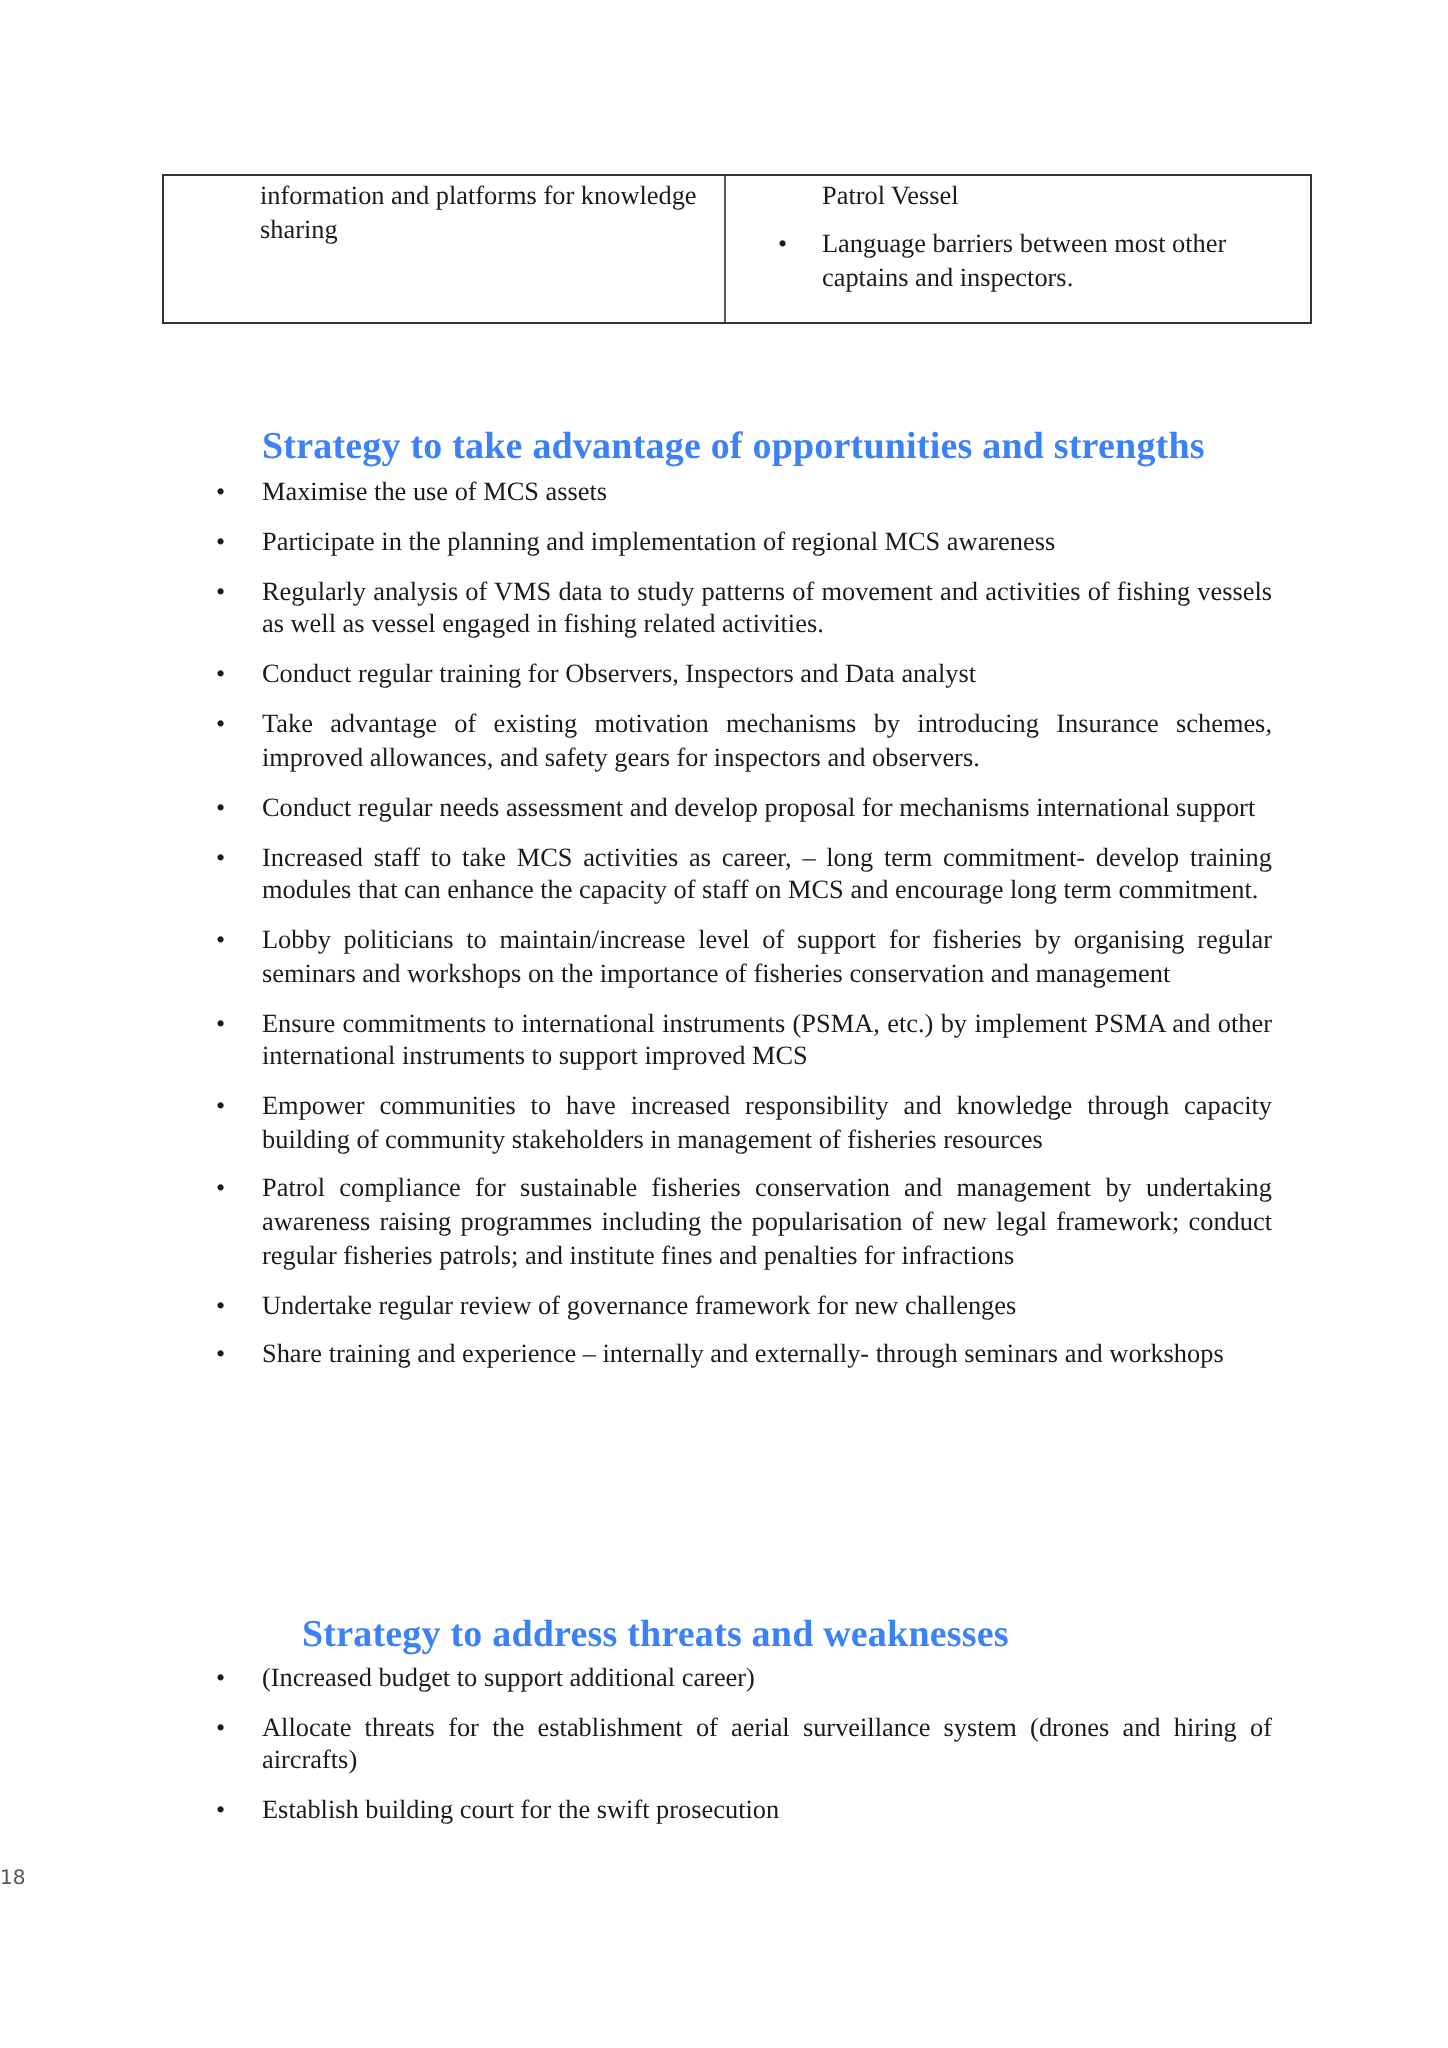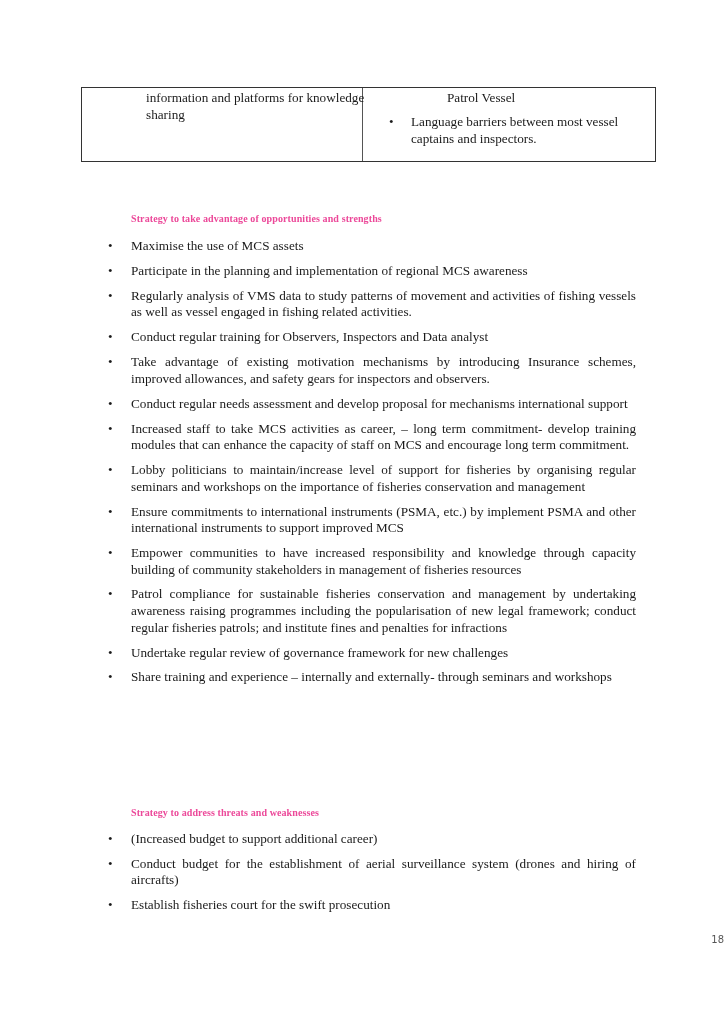--- a/index.html
+++ b/index.html
@@ -14,72 +14,72 @@
   .tbl {
     position: absolute; left: 81px; top: 87px; width: 575px; height: 75px;
     border: 1.5px solid #333; box-sizing: border-box;
   }
   .tbl .divider {
     position: absolute; left: 280px; top: 0; bottom: 0; width: 0;
     border-left: 1.5px solid #555;
   }
   .cell-left {
     position: absolute; left: 49px; top: 1px; width: 220px;
-    font-size: 13.2px; line-height: 17px; margin-left: 16px;
+    font-size: 13.2px; line-height: 17px;
   }
   .cell-right {
     position: absolute; left: 330px; top: 1px; width: 240px;
     font-size: 13.2px; line-height: 17px;
   }
-  .cell-right .plain { display: block; margin-left: 36px; }
+  .cell-right .plain { display: block; }
   .cell-right .bl {
     position: relative; margin-top: 7px; padding-left: 0;
   }
   .cell-right .bl .dot {
     position: absolute; left: -22px; top: 0; font-size: 13px;
   }
 
   
   .heading {
     position: absolute; left: 131px;
-    font-weight: bold; font-size: 10px; color: #ec4899;
+    font-weight: bold; font-size: 19px; color: #3b82f6;
     letter-spacing: 0.1px;
   }
 
   
   .list { position: absolute; left: 108px; width: 528px; margin: 0; padding: 0; list-style: none; }
   .list li {
     position: relative; padding-left: 23px;
     font-size: 13.2px; line-height: 16.6px; margin-bottom: 8.3px;
     text-align: justify;
   }
   .list li .dot {
     position: absolute; left: 0; top: 0; width: 12px; font-size: 13px;
   }
   .list li .txt { display: block; }
 
   .page-num {
-    position: absolute; left: 0; width: 724px; top: 934px; text-align: right;
+    position: absolute; left: 0; width: 724px; top: 934px; text-align: left;
     font-family: "DejaVu Sans", "Liberation Sans", sans-serif; font-size: 10px; color: #555;
   }
 </style>
 </head>
 <body>
 
 <div class="page">
 
   <div class="tbl">
     <div class="divider"></div>
   </div>
   <div class="cell-left" style="left:130px; top:89px;">information and platforms for knowledge sharing</div>
   <div class="cell-right" style="left:411px; top:89px;">
     <span class="plain">Patrol Vessel</span>
     <div class="bl">
       <span class="dot">•</span>
-      <span>Language barriers between most vessel captains and inspectors.</span>
+      <span>Language barriers between most other captains and inspectors.</span>
     </div>
   </div>
 
   <div class="heading" style="top:213px;">Strategy to take advantage of opportunities and strengths</div>
 
   <ul class="list" id="list-opp" style="top:238px;">
       <li>
         <span class="dot">•</span>
         <span class="txt">Maximise the use of MCS assets</span>
       </li>
@@ -126,31 +126,31 @@
       <li>
         <span class="dot">•</span>
         <span class="txt">Undertake regular review of governance framework for new challenges</span>
       </li>
       <li>
         <span class="dot">•</span>
         <span class="txt">Share training and experience – internally and externally- through seminars and workshops</span>
       </li>
     </ul>
 
-  <div class="heading" style="top:807px;">Strategy to address threats and weaknesses</div>
+  <div class="heading" style="top:807px;margin-left:20px;">Strategy to address threats and weaknesses</div>
 
   <ul class="list" id="list-threat" style="top:831px;">
       <li>
         <span class="dot">•</span>
         <span class="txt">(Increased budget to support additional career)</span>
       </li>
       <li>
         <span class="dot">•</span>
-        <span class="txt">Conduct budget for the establishment of aerial surveillance system (drones and hiring of aircrafts)</span>
+        <span class="txt">Allocate threats for the establishment of aerial surveillance system (drones and hiring of aircrafts)</span>
       </li>
       <li>
         <span class="dot">•</span>
-        <span class="txt">Establish fisheries court for the swift prosecution</span>
+        <span class="txt">Establish building court for the swift prosecution</span>
       </li>
     </ul>
 
   <div class="page-num">18</div>
 </div>
 
 </body></html>

